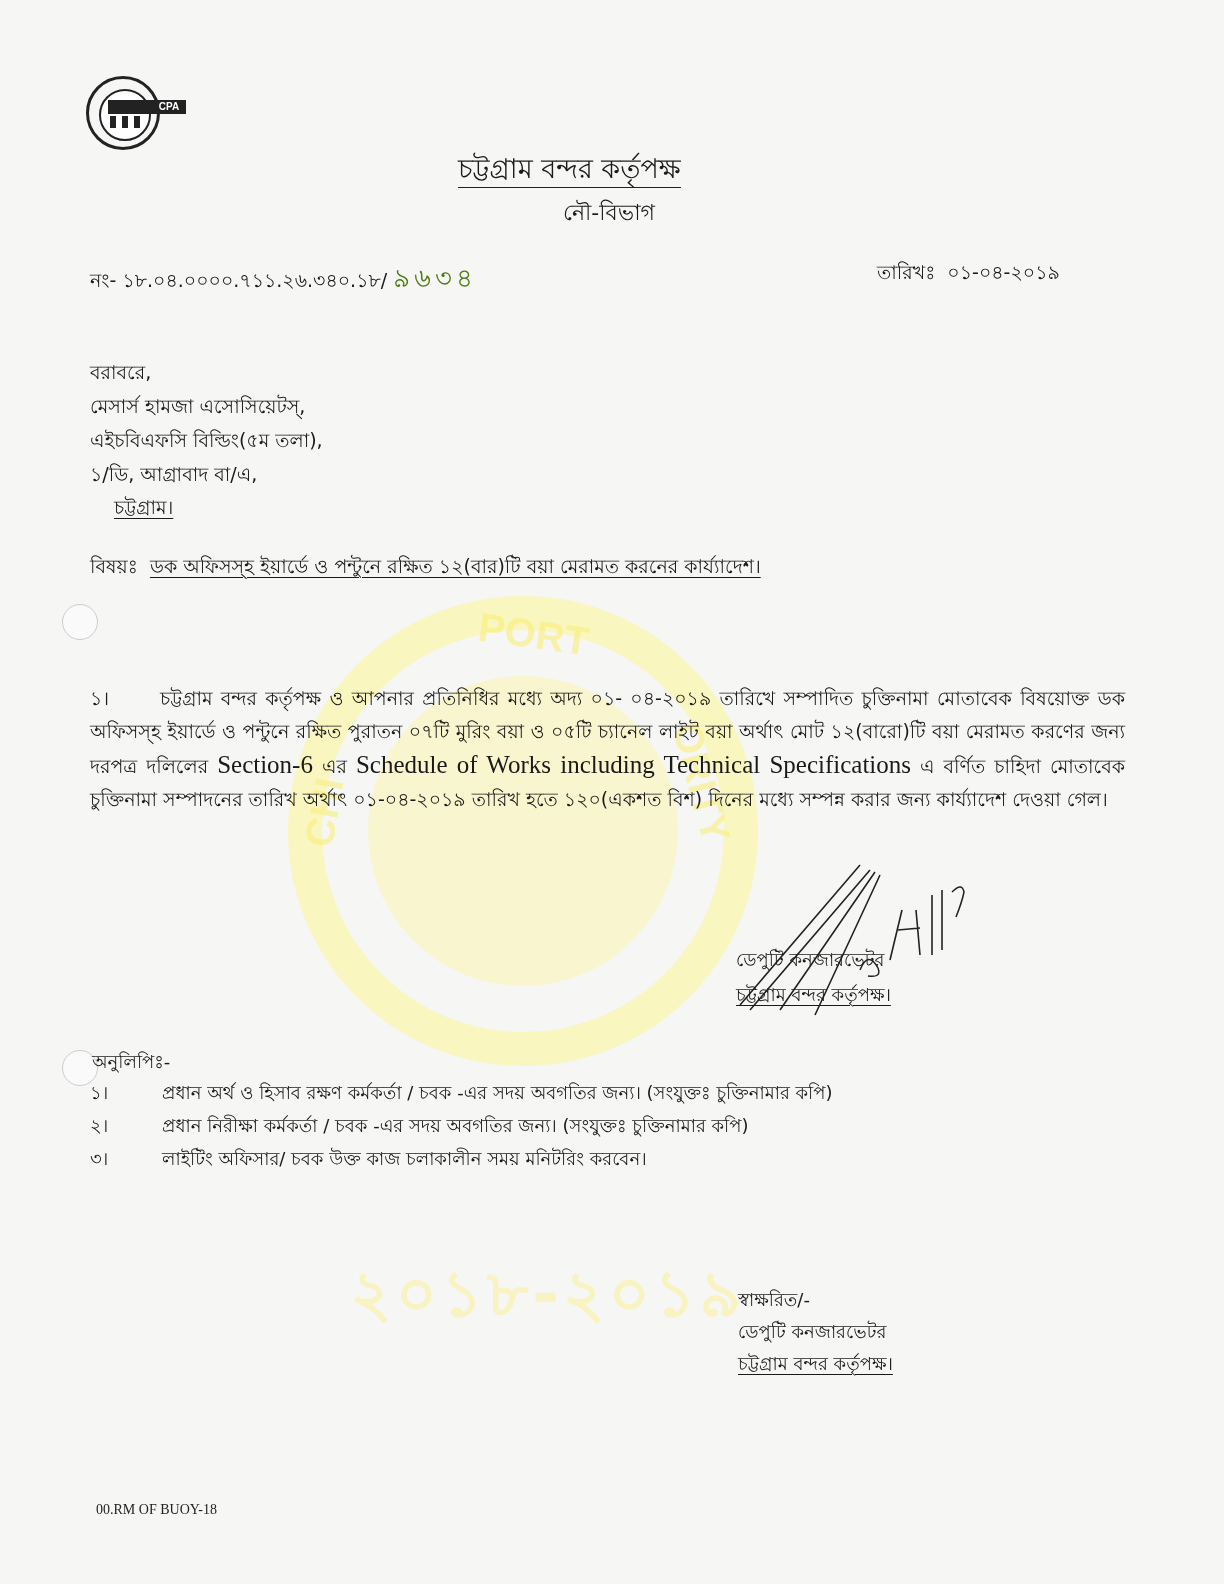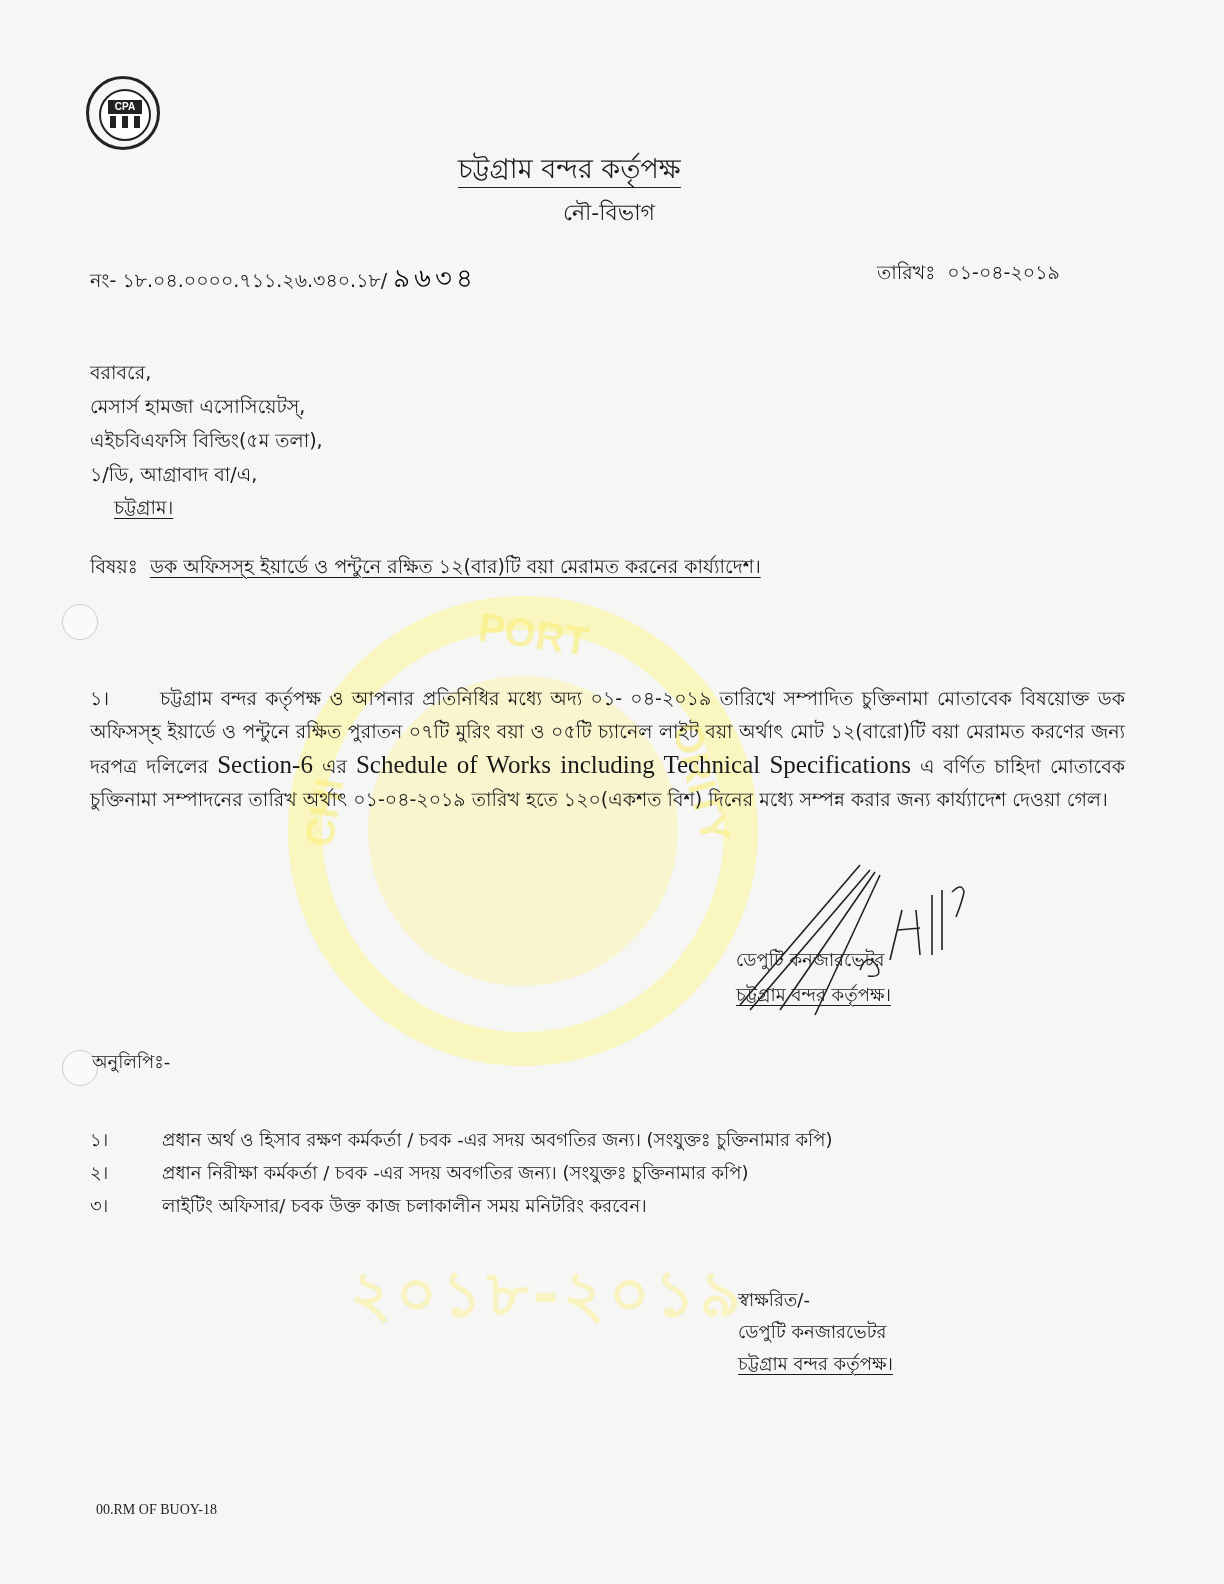--- a/index.html
+++ b/index.html
@@ -25,43 +25,43 @@
     color: rgba(250,238,120,0.6); font-size: 40px;
   }
   .wm-year {
     position: absolute; left: 350px; top: 1245px; font-size: 64px; font-weight: bold;
     color: rgba(250,240,150,0.55); font-family: "DejaVu Sans", sans-serif; letter-spacing: 4px;
   }
 
   
   .logo { position: absolute; left: 86px; top: 76px; width: 74px; height: 74px; border: 3px solid #222; border-radius: 50%; box-sizing: border-box; }
   .logo-inner { position: absolute; left: 10px; top: 10px; width: 48px; height: 48px; border: 2px solid #222; border-radius: 50%; background:#fff; }
-  .logo-cpa { position: absolute; left: 7px; top: 9px; width: 34px; height: 14px; background:#222; color:#fff; font-size: 10px; font-weight: bold; text-align: center; line-height: 14px; font-family: "Liberation Sans", sans-serif; }
+  .logo-cpa { position: absolute; left: 7px; top: 9px; width: 34px; height: 14px; background:#222; color:#fff; font-size: 10px; font-weight: bold; text-align: center; line-height: 14px; font-family: "Liberation Sans", sans-serif; padding-left: 44px; }
   .logo-leg { position: absolute; top: 25px; width: 6px; height: 12px; background: #222; }
 
   .header-title { left: 458px; top: 148px; font-size: 27px; }
   .header-title span { border-bottom: 1.5px solid #222; padding-bottom: 3px; }
   .header-dept { left: 563px; top: 195px; font-size: 22px; }
 
   .refno { left: 90px; top: 258px; font-size: 19px; }
-  .refno .hand { font-size: 26px; letter-spacing: 4px; margin-left: 6px; color: #000000; }
+  .refno .hand { font-size: 26px; letter-spacing: 4px; margin-left: 6px; color: #4d7c0f; }
   .date { left: 877px; top: 258px; font-size: 19px; text-align: center; }
 
   .addr { left: 90px; font-size: 19px; }
   .subject { left: 90px; top: 552px; font-size: 19px; }
 
   .para { position: absolute; left: 90px; width: 1035px; font-size: 19px; line-height: 33px; text-align: justify; }
   .para .num { display: inline-block; width: 70px; }
   .para .en { font-family: "Liberation Serif", serif; font-size: 25px; }
 
   .sig1 { left: 736px; font-size: 18px; }
   .sig-scrawl { position: absolute; left: 720px; top: 850px; width: 260px; height: 170px; }
 
   .cc-label { left: 92px; top: 1048px; font-size: 18px; }
-  .cc-item { left: 90px; font-size: 18px; margin-top: 47px; }
+  .cc-item { left: 90px; font-size: 18px; }
   .cc-item .num { display: inline-block; width: 72px; }
 
   .sig2 { left: 738px; font-size: 18px; text-align: right; }
   .footer { left: 96px; top: 1502px; font-family: "Liberation Serif", serif; font-size: 14px; color: #222; }
 
   .punch { position: absolute; width: 34px; height: 34px; border-radius: 50%; border: 1px solid #ccc; background: #fafafa; }
 </style>
 </head>
 <body>
 

